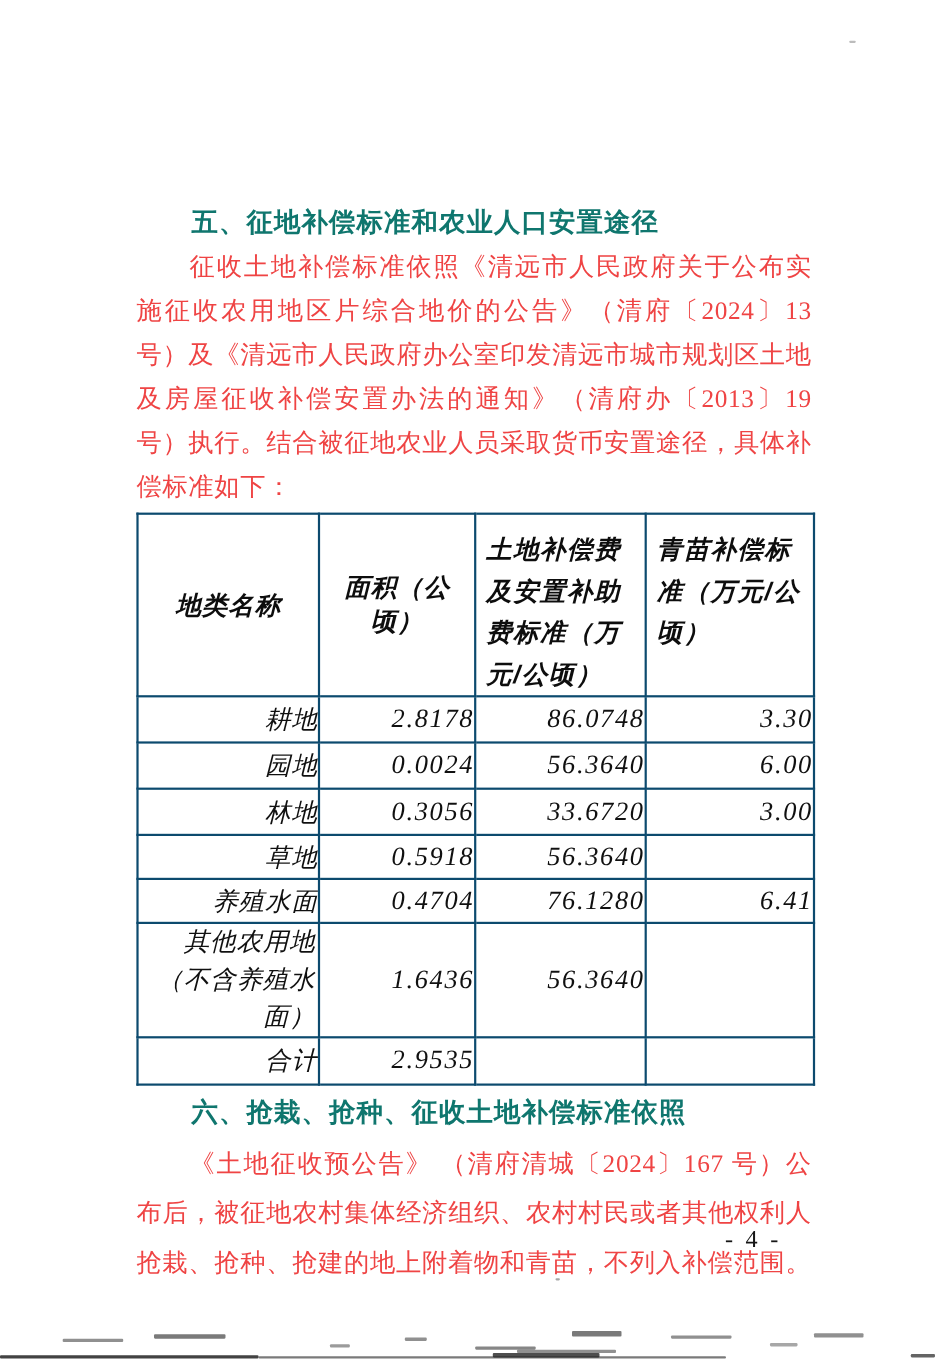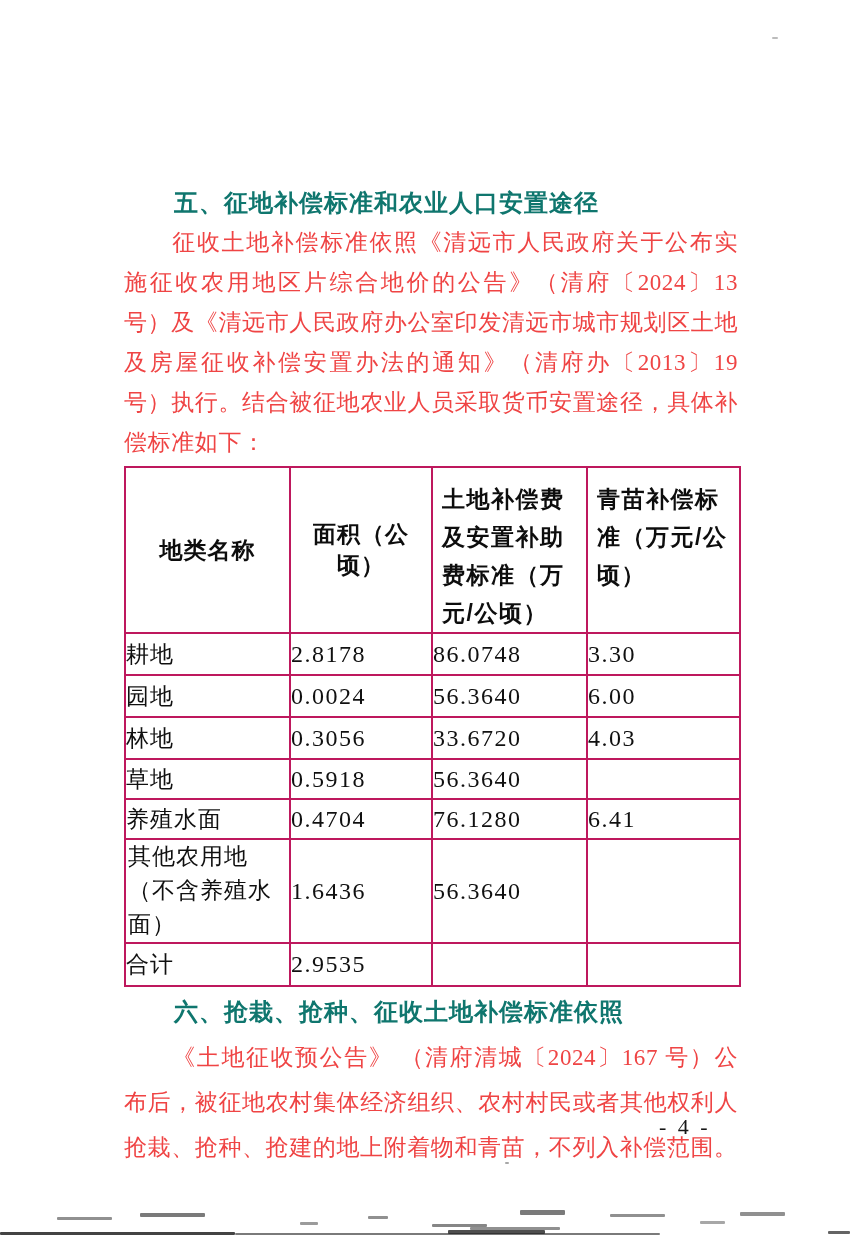--- a/index.html
+++ b/index.html
@@ -38,40 +38,41 @@
   .body-para.second { line-height: 45px; margin-top: 3px; }
 
   table.comp-table {
     margin-top: 3px;
     width: 615px;
     table-layout: fixed;
     border-collapse: collapse;
     border: 2px solid #1a1a1a;
   }
   .comp-table td, .comp-table th {
-    border: 2px solid #be185d;
+    border: 2px solid #0c4a6e;
     overflow: hidden;
+    font-style: italic;
   }
   .comp-table th {
     font-family: "Liberation Sans", "DejaVu Sans", sans-serif;
     font-weight: bold;
     font-size: 23px;
     color: #0d0d0d;
   }
   tr.hdr-row { height: 156px; }
   th.hdr-mid { text-align: center; vertical-align: middle; letter-spacing: 1px; }
   th.hdr-top {
     text-align: left;
     vertical-align: top;
     padding: 12px 4px 0 9px;
     line-height: 38px;
     letter-spacing: 1.5px;
   }
   .comp-table td {
-    text-align: left;
+    text-align: right;
     vertical-align: middle;
     font-size: 24px;
     color: #101010;
   }
   td.name-cell { font-size: 23px; letter-spacing: 1px; }
   td.num-cell { letter-spacing: 1.5px; }
   tr.r-std { height: 42px; }
   tr.r-sm { height: 40px; }
   tr.r-big { height: 76px; padding-left: 44px; }
   tr.r-big td.name-cell { line-height: 34px; padding: 0 2px; }
@@ -123,21 +124,21 @@
       <tr class="r-std">
         <td class="name-cell">园地</td>
         <td class="num-cell">0.0024</td>
         <td class="num-cell">56.3640</td>
         <td class="num-cell">6.00</td>
       </tr>
       <tr class="r-std">
         <td class="name-cell">林地</td>
         <td class="num-cell">0.3056</td>
         <td class="num-cell">33.6720</td>
-        <td class="num-cell">4.03</td>
+        <td class="num-cell">3.00</td>
       </tr>
       <tr class="r-sm">
         <td class="name-cell">草地</td>
         <td class="num-cell">0.5918</td>
         <td class="num-cell">56.3640</td>
         <td class="num-cell"></td>
       </tr>
       <tr class="r-sm">
         <td class="name-cell">养殖水面</td>
         <td class="num-cell">0.4704</td>

